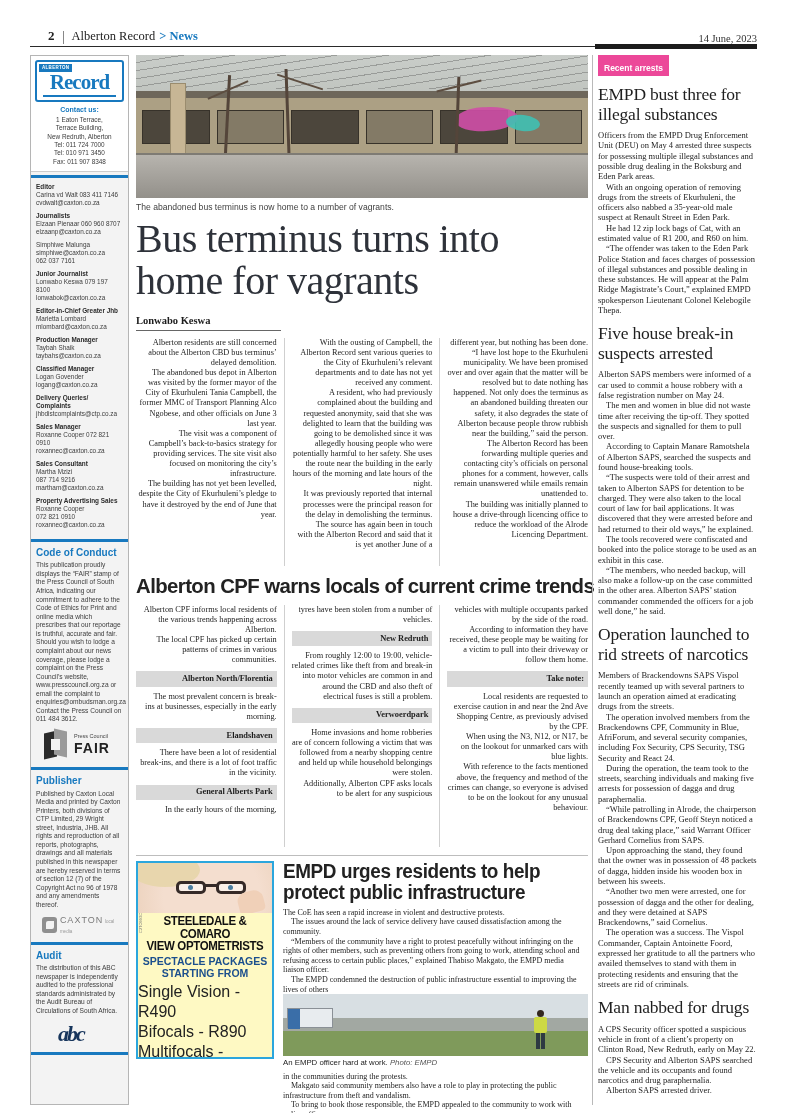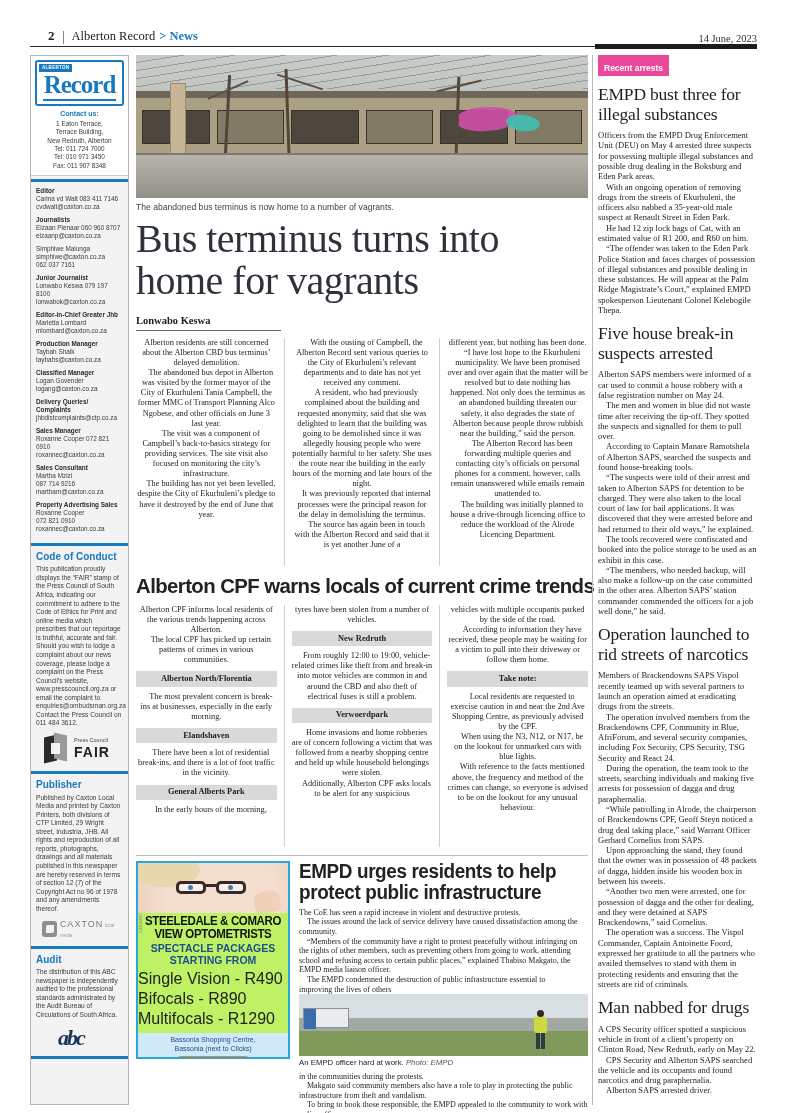--- a/index.html
+++ b/index.html
@@ -20,21 +20,21 @@
 
   
   .sidebar { position:absolute; left:30px; top:55px; width:99px; height:1050px; background:#f3f3f3;
              border:1px solid #b5b5b5; font-family:"Liberation Sans", sans-serif; font-size:6.4px;
              line-height:1.25; color:#3c3c3c; overflow:hidden; }
   .blue-bar { height:3px; background:#1879bf; margin:3px 0; }
   .logo-box { background:#fff; border-bottom:1px solid #ccc; padding:4px 4px 5px; text-align:center; }
   .logo-wrap { border:2px solid #1879bf; border-radius:3px; padding:2px 2px 3px; margin-bottom:4px; background:#fff; }
   .logo-alberton { display:inline-block; background:#1879bf; color:#fff; font-weight:bold; font-size:4.5px;
                    padding:1px 3px; letter-spacing:.3px; float:left; }
-  .logo-record { clear:both; font-family:"Liberation Serif", serif; font-weight:bold; font-size:25px;
+  .logo-record { clear:both; font-family:"Liberation Serif", serif; font-weight:bold; font-size:21px;
                  color:#1879bf; line-height:1; letter-spacing:-1px; }
   .logo-bar { height:2.5px; background:#1879bf; margin:2px 4px 0; }
   .contact-head { color:#1879bf; font-weight:bold; font-size:7px; margin:3px 0 1px; }
   .contact-lines div { line-height:1.3; }
   .staff { padding:2px 5px; }
   .staff-entry { margin-bottom:5px; }
   .staff-role { font-weight:bold; color:#2b2b2b; }
   .conduct, .publisher, .audit { padding:2px 5px; }
   .side-heading { color:#1879bf; font-weight:bold; font-size:10px; margin-bottom:2px; }
   .side-text { font-size:6.6px; line-height:1.3; }
@@ -83,38 +83,38 @@
              background:linear-gradient(#b7b4ae, #93908a); border-top:2px solid #7e7b74; }
 
   .caption { font-family:"Liberation Sans",sans-serif; font-size:8.6px; color:#3f3f3f; margin:4px 0 2px; }
 
   .headline { font-family:"Liberation Serif",serif; font-weight:normal; font-size:40px; line-height:1.06;
               color:#2e323a; letter-spacing:-0.5px; margin-top:6px; }
   .byline { margin-top:12px; width:145px; border-bottom:1px solid #666; padding-bottom:4px;
             font-weight:bold; font-size:10.5px; color:#1c1c1c; }
 
   .cols { display:flex; margin-top:7px; }
-  .col { flex:1; padding:0 7px; font-size:8.3px; line-height:1.22; color:#1d1d1d; text-align:center; }
+  .col { flex:1; padding:0 7px; font-size:8.3px; line-height:1.22; color:#1d1d1d; text-align:right; }
   .col:first-child { padding-left:0; }
   .col:last-child { padding-right:0; }
   .col + .col { border-left:1px solid #cfcfcf; }
   .col p { text-indent:9px; }
   .col p.open { text-indent:0; }
   .subhead { background:#d9d9d9; font-weight:bold; font-size:8.4px; padding:2.5px 4px; margin:6px 0 5px; }
   .lead-cols { min-height:228px; }
 
   .cpf-head { font-family:"Liberation Sans",sans-serif; font-weight:bold; font-size:21px; letter-spacing:-0.6px;
               color:#222; margin:8px 0 6px; transform:scaleX(0.97); transform-origin:left; white-space:nowrap; }
   .cpf-cols { min-height:242px; }
 
   .bottom-rule { border-top:1px solid #bdbdbd; margin-top:8px; }
   .bottom-row { display:flex; margin-top:5px; }
 
   
-  .ad { width:154px; height:198px; border:2.5px solid #2ba6dd; background:#bef264; position:relative;
+  .ad { width:138px; height:198px; border:2.5px solid #2ba6dd; background:#fef9c3; position:relative;
         font-family:"Liberation Sans",sans-serif; overflow:hidden; flex:none; }
   .ad-code { position:absolute; left:0px; top:70px; font-size:4px; color:#777; transform:rotate(-90deg);
              transform-origin:left top; }
   .ad-photo { position:relative; height:50px; background:radial-gradient(circle at 55% 65%, #f4decf 0 60%, #ecd2bd 100%); overflow:hidden; }
   .ad-hair { position:absolute; left:-8px; top:-10px; width:70px; height:34px; background:#e8d6ad; border-radius:50%; }
   .ad-glass { position:absolute; top:18px; width:30px; height:13px; border:3px solid #352a28; border-radius:5px; background:rgba(255,255,255,.55); }
   .ad-glass.g1 { left:38px; } .ad-glass.g2 { left:78px; }
   .ad-bridge { position:absolute; left:67px; top:21px; width:12px; height:3px; background:#352a28; }
   .ad-eye { position:absolute; top:22px; width:5px; height:5px; border-radius:50%; background:#4a7da0; }
   .ad-eye.e1 { left:50px; } .ad-eye.e2 { left:90px; }

